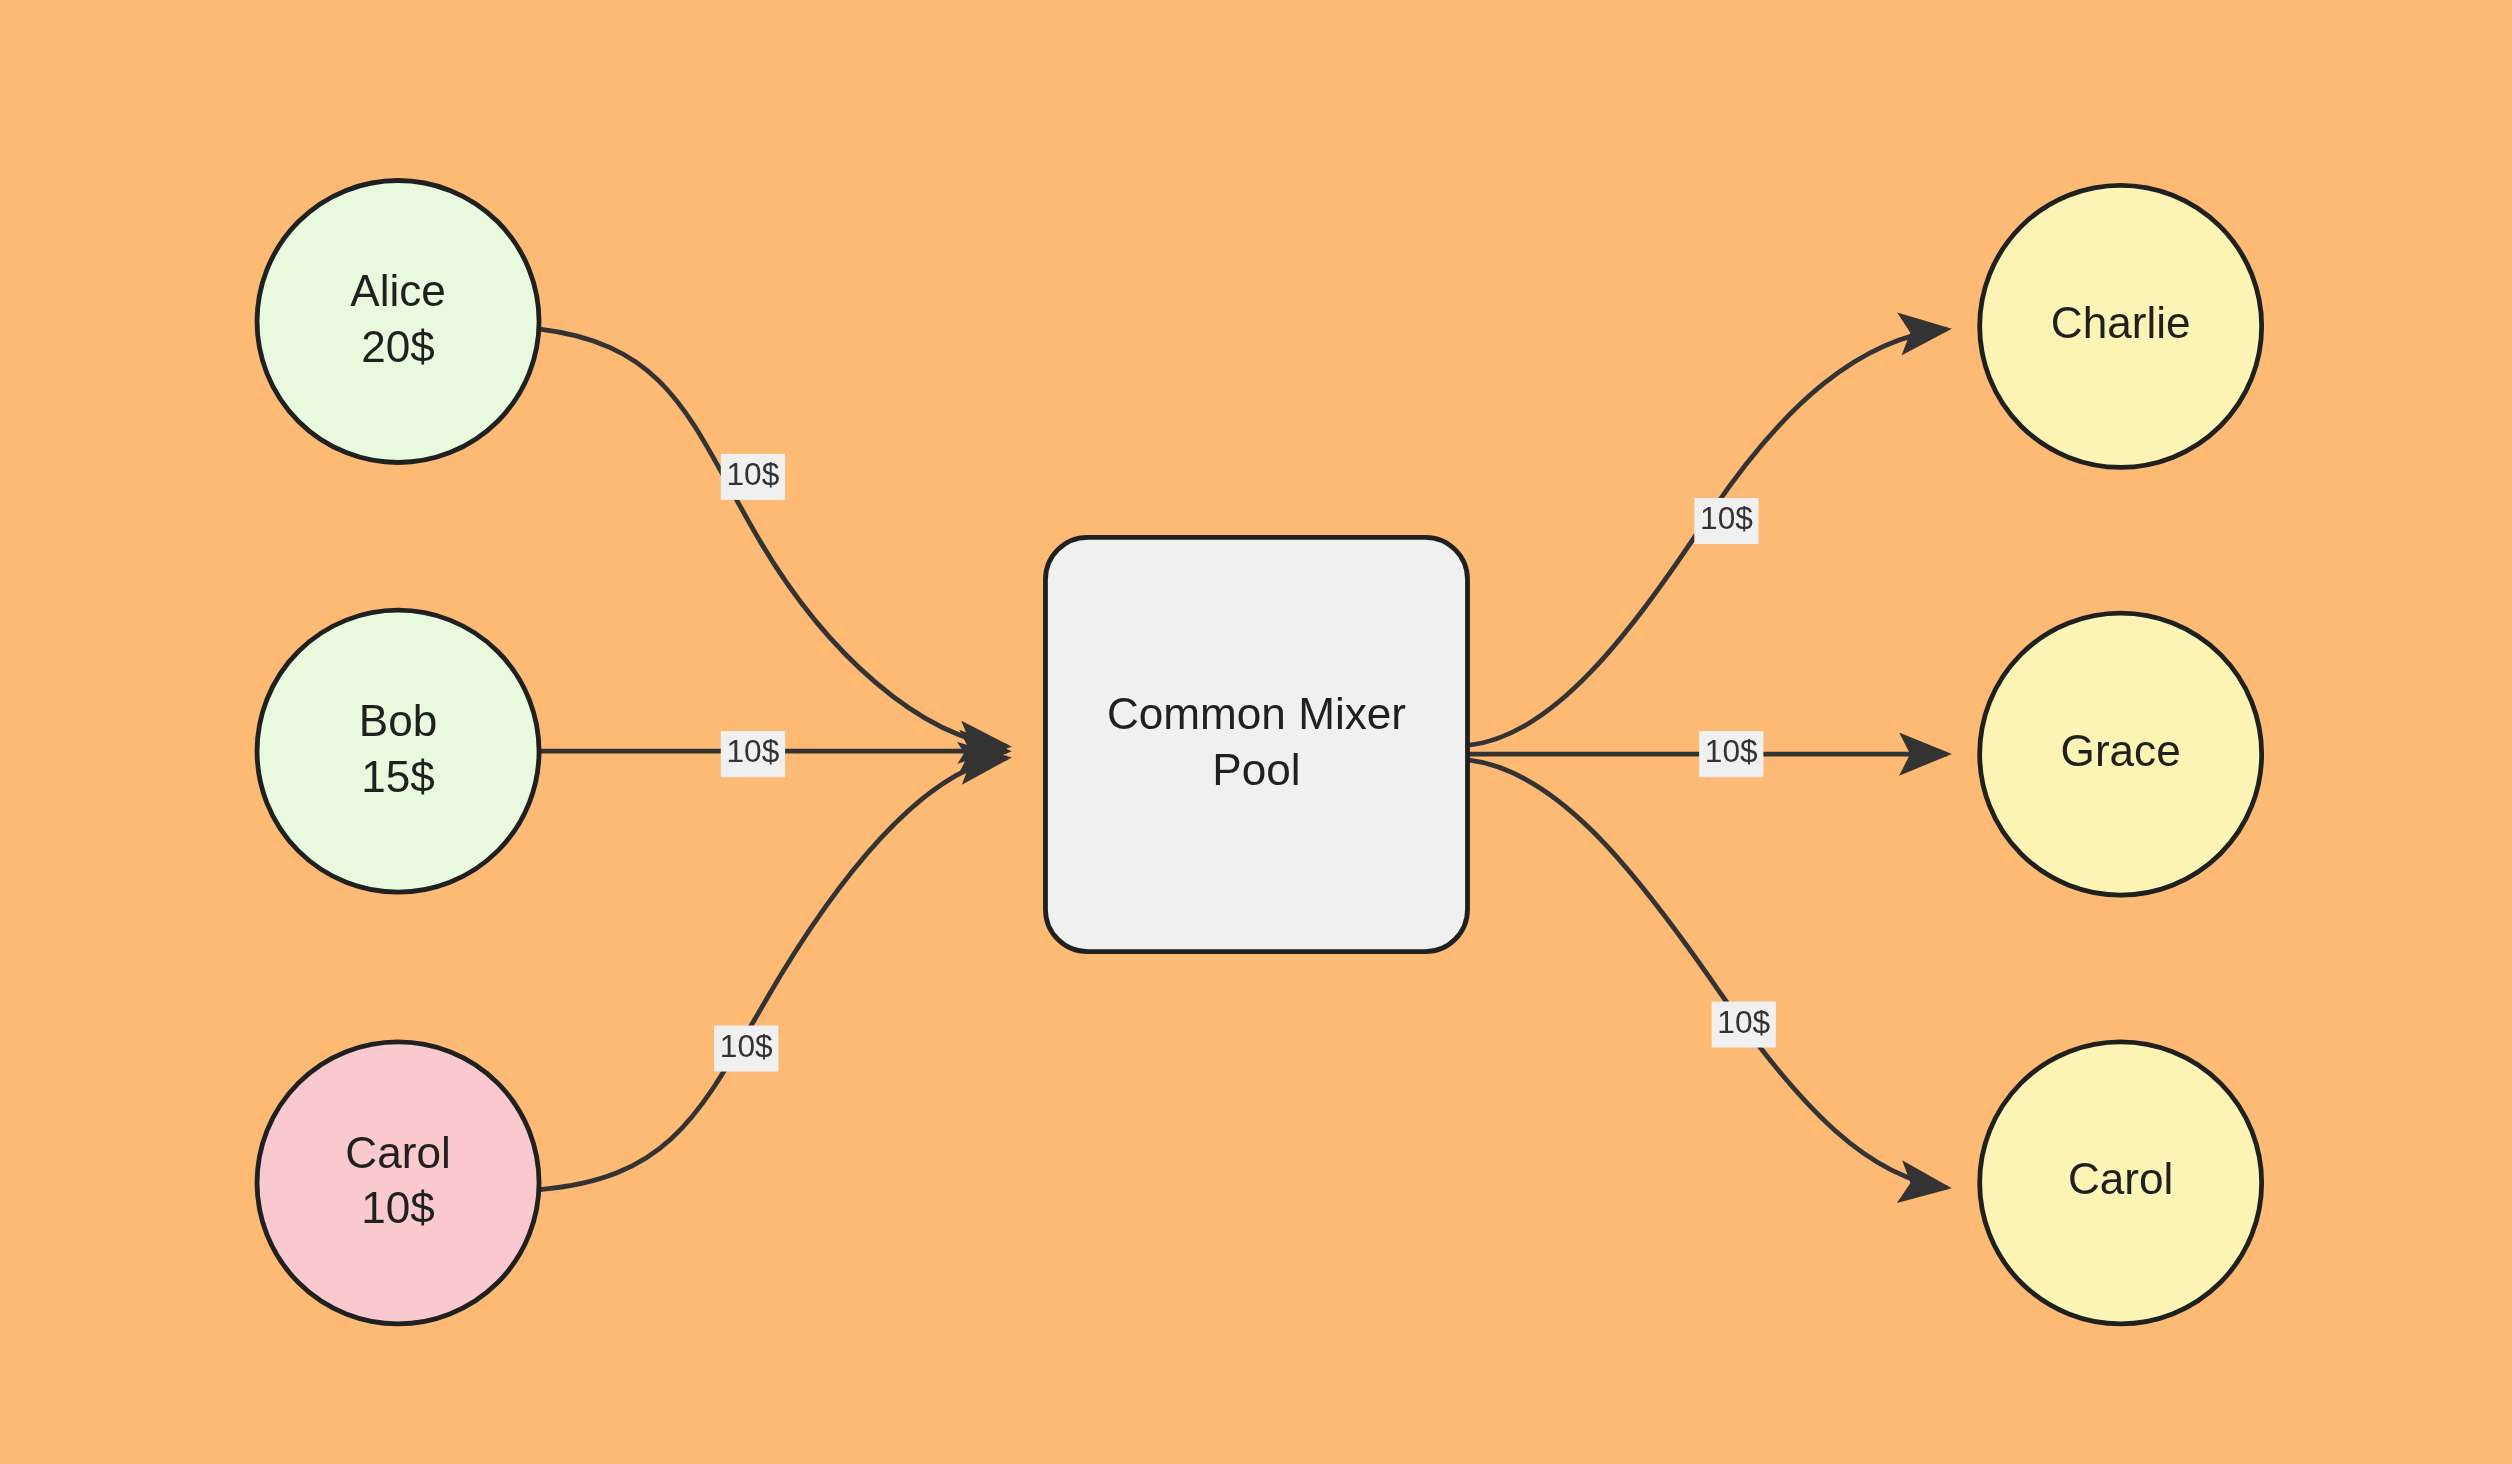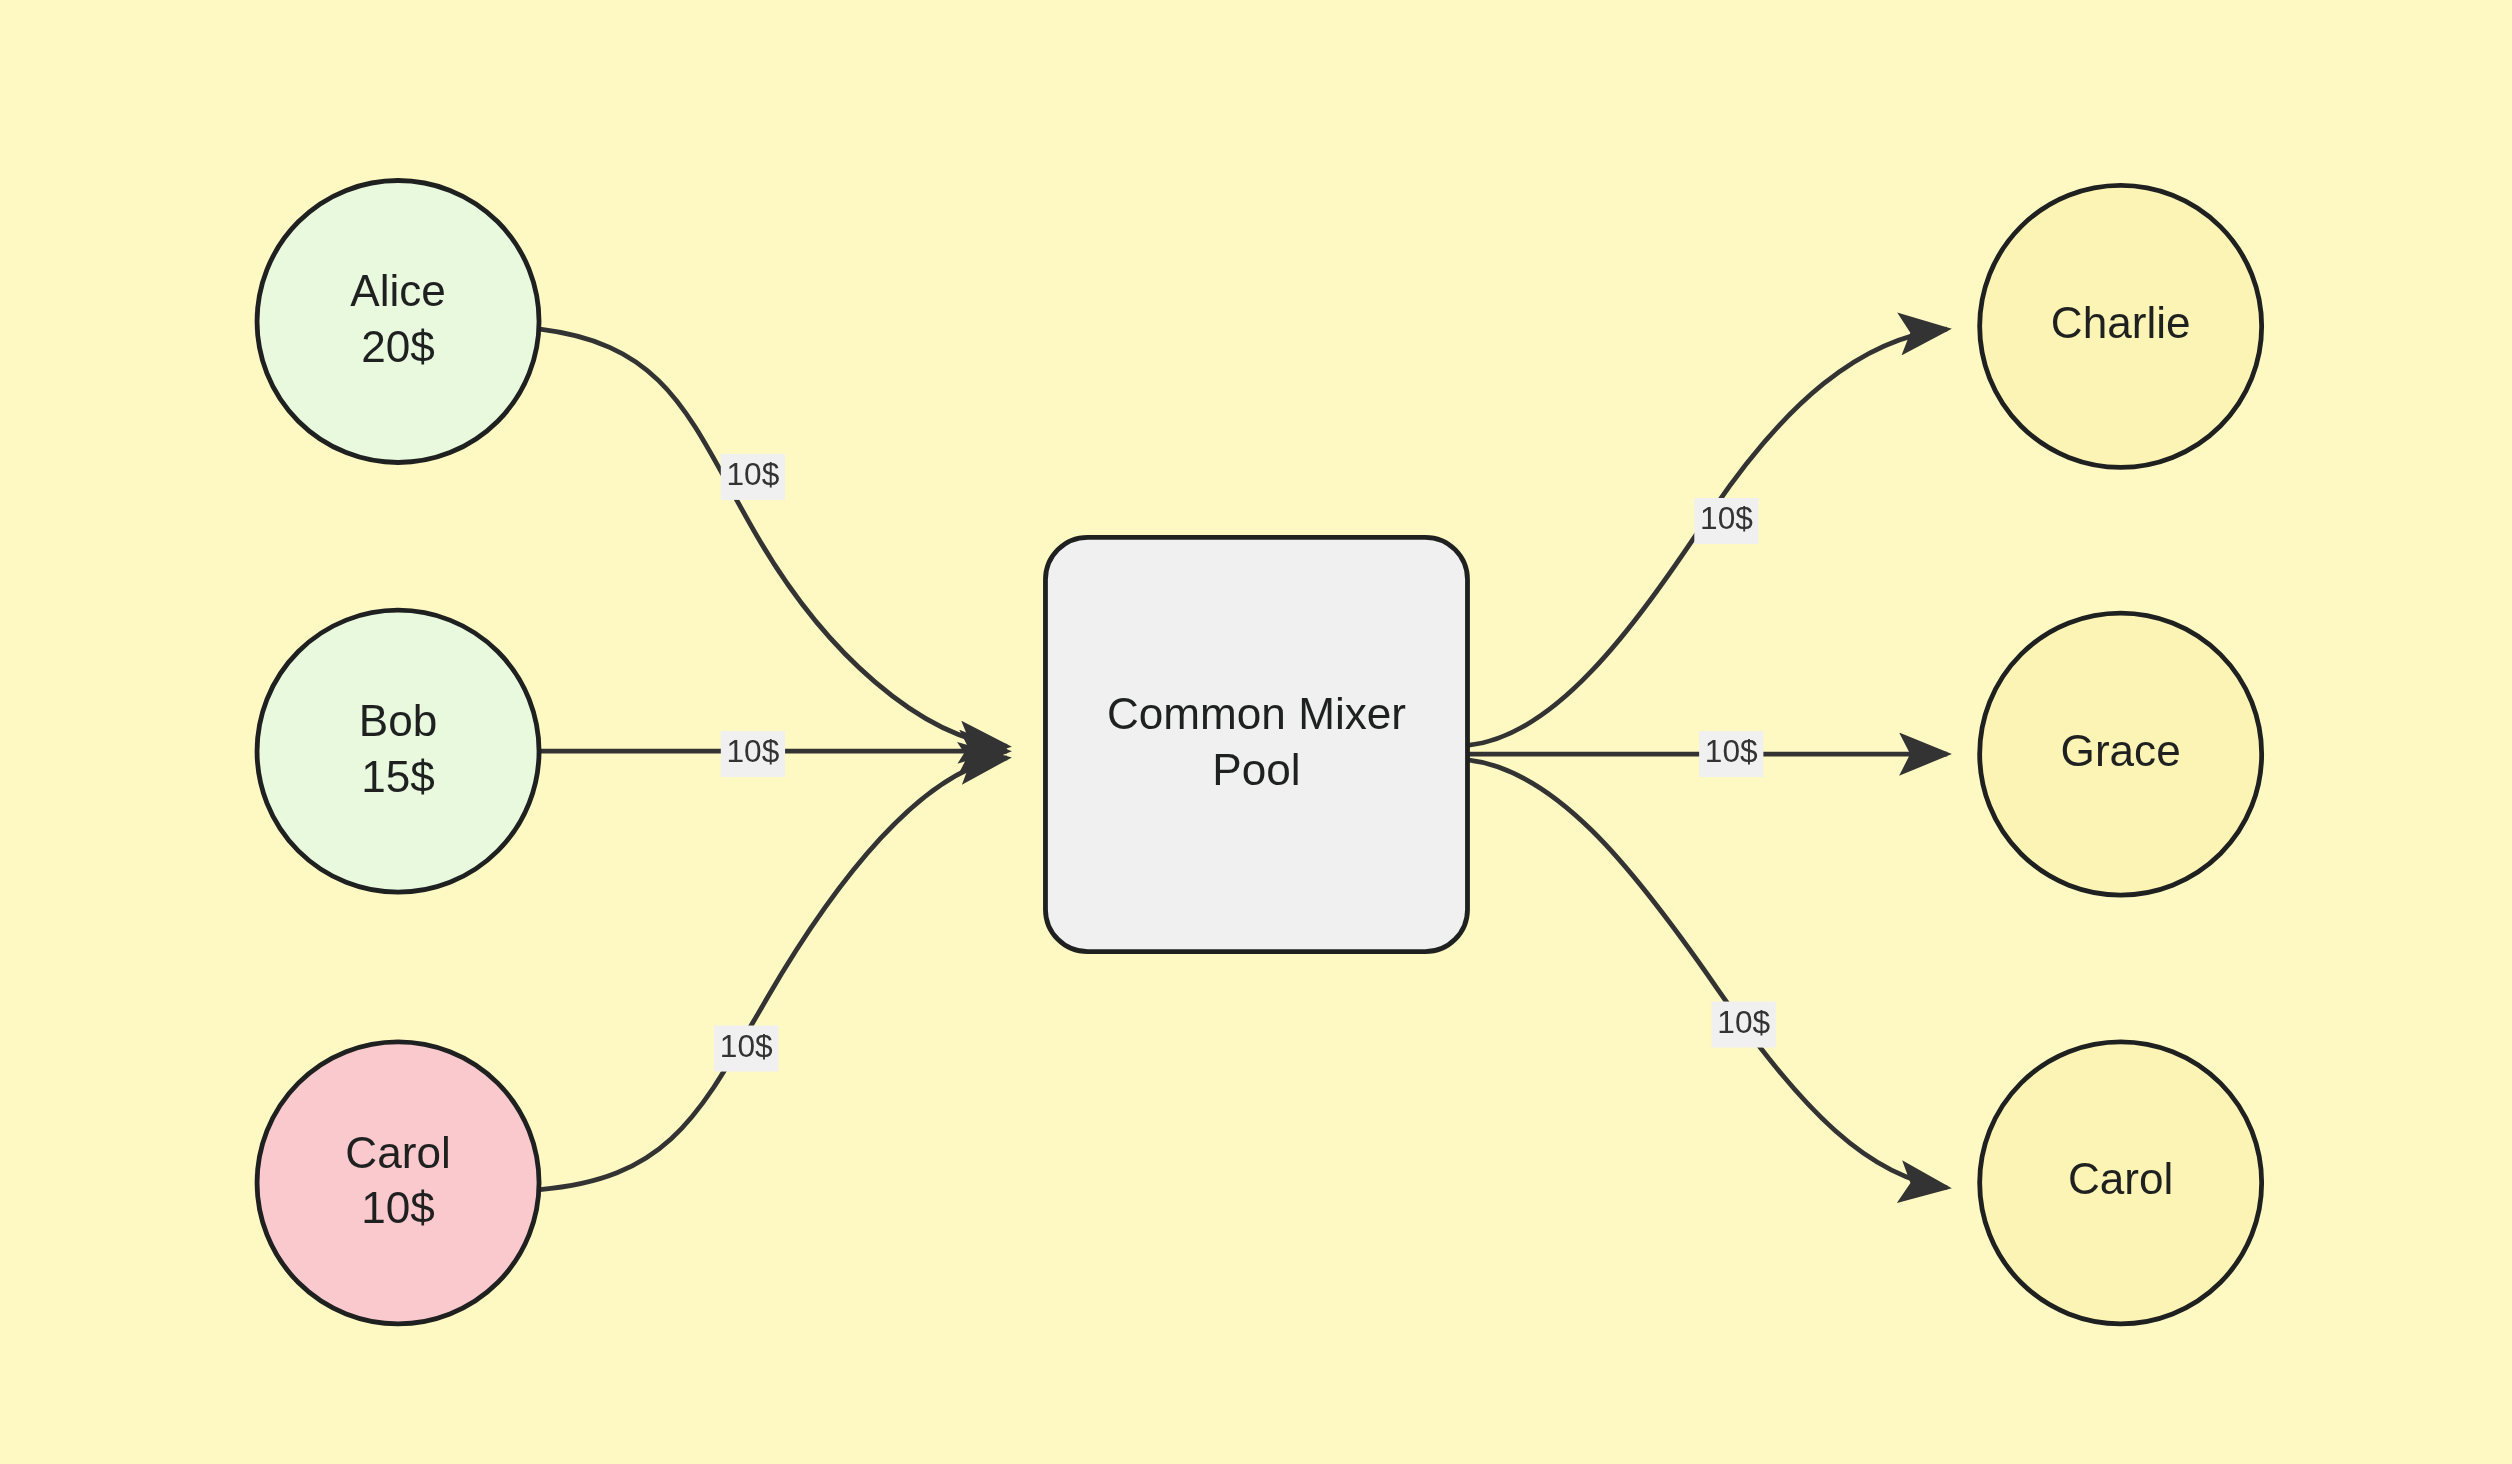--- a/index.html
+++ b/index.html
@@ -55,21 +55,21 @@
     text-anchor: middle;
     dominant-baseline: middle;
   }
   .edge-label-bg {
     fill: #f0f0f0;
   }
 </style>
 </head>
 <body style="background: rgb(240, 240, 240);">
 
-<div id="canvas" style="background: #fef9c3;">
+<div id="canvas" style="background: #fdba74;">
   <svg class="diagram" viewBox="0 0 2619 1527">
     <defs>
       <marker id="arrowhead" markerWidth="11" markerHeight="9" refX="10" refY="4.5" orient="auto" markerUnits="strokeWidth">
         <path d="M 0 0 L 11 4.5 L 0 9 L 2.3 4.5 Z" fill="#333333"></path>
       </marker>
     </defs>
 
     <g id="edges-layer">
         <path d="M 563 343 C 700 360 720 440 790 560 C 860 680 960 770 1050 778" class="edge-path" marker-end="url(#arrowhead)"></path>
         <path d="M 563 783 L 1050 783" class="edge-path" marker-end="url(#arrowhead)"></path>

